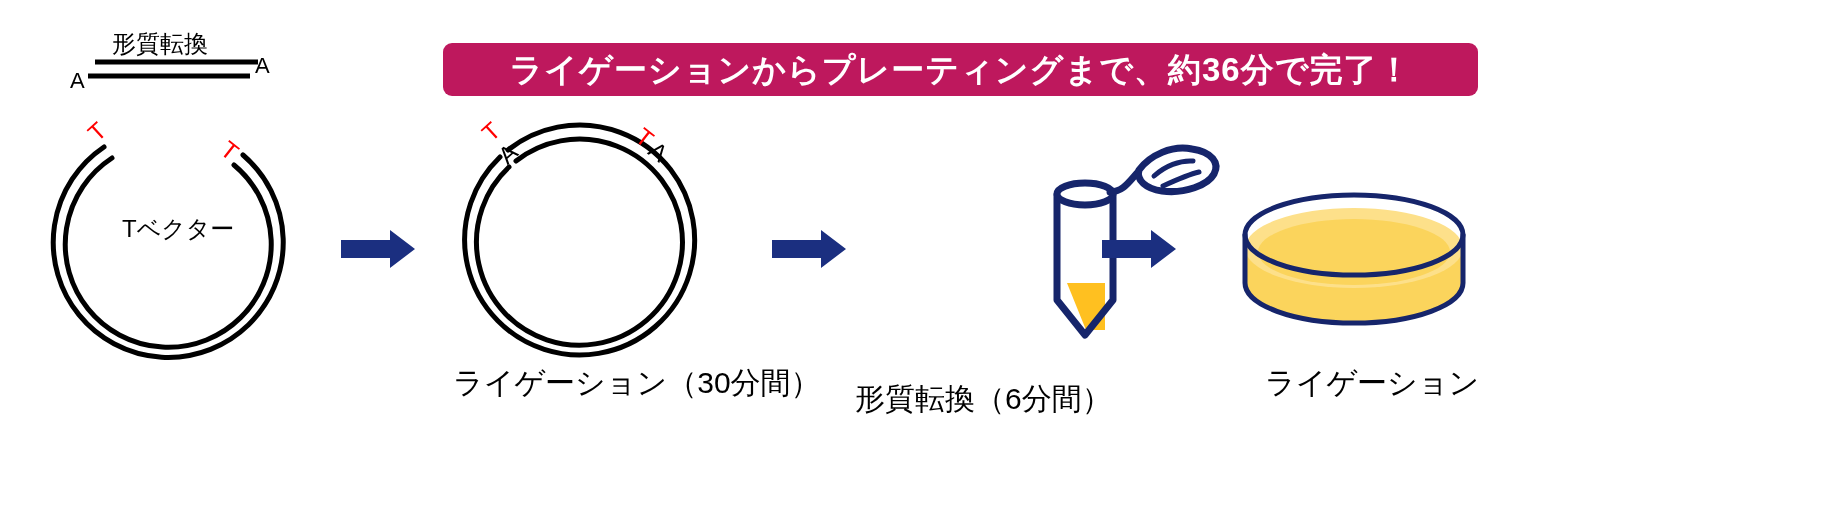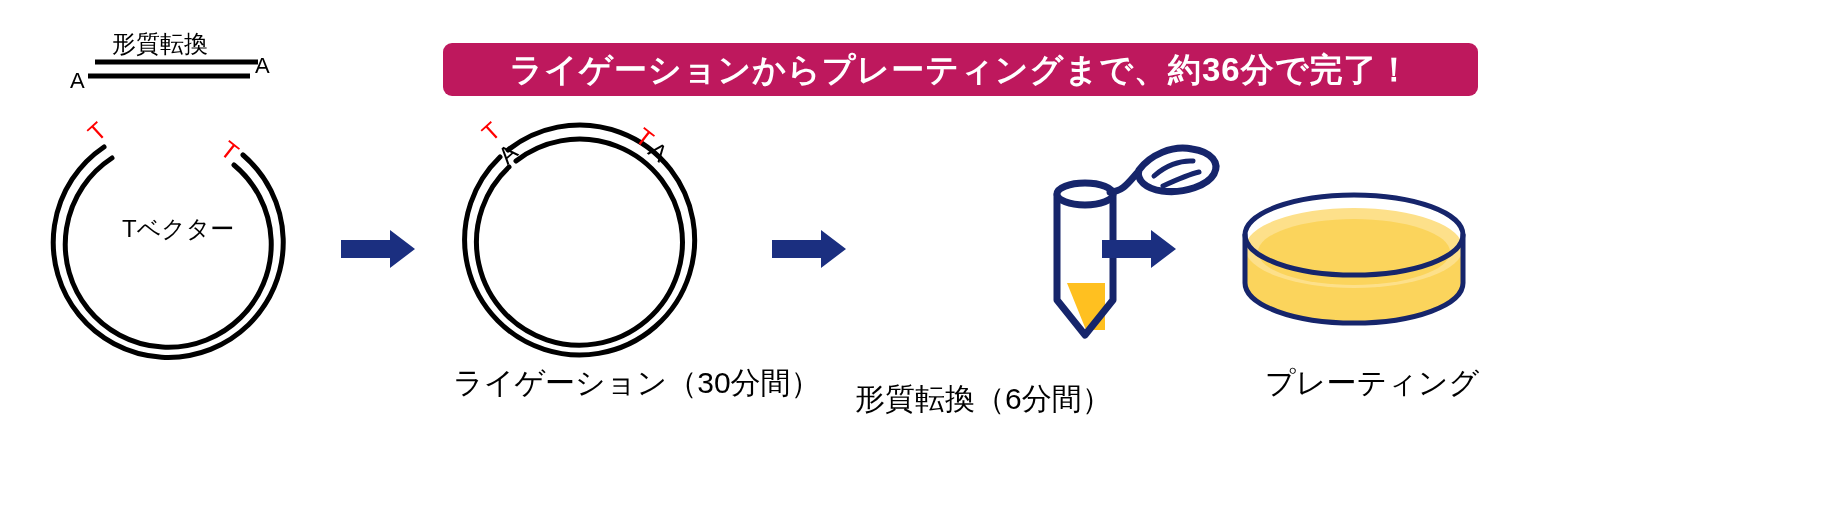--- a/index.html
+++ b/index.html
@@ -193,15 +193,15 @@
   <span class="ovh t t1-left">T</span>
   <span class="ovh t t1-right">T</span>
 
   <span class="ovh t t2-left">T</span>
   <span class="ovh a a2-left">A</span>
   <span class="ovh t t2-right">T</span>
   <span class="ovh a a2-right">A</span>
 
   <div class="caption cap-ligation">ライゲーション（30分間）</div>
   <div class="caption cap-transform">形質転換（6分間）</div>
-  <div class="caption cap-plating">プレーティング</div>
+  <div class="caption cap-plating">ライゲーション</div>
 
 </div>
 
 </body></html>

